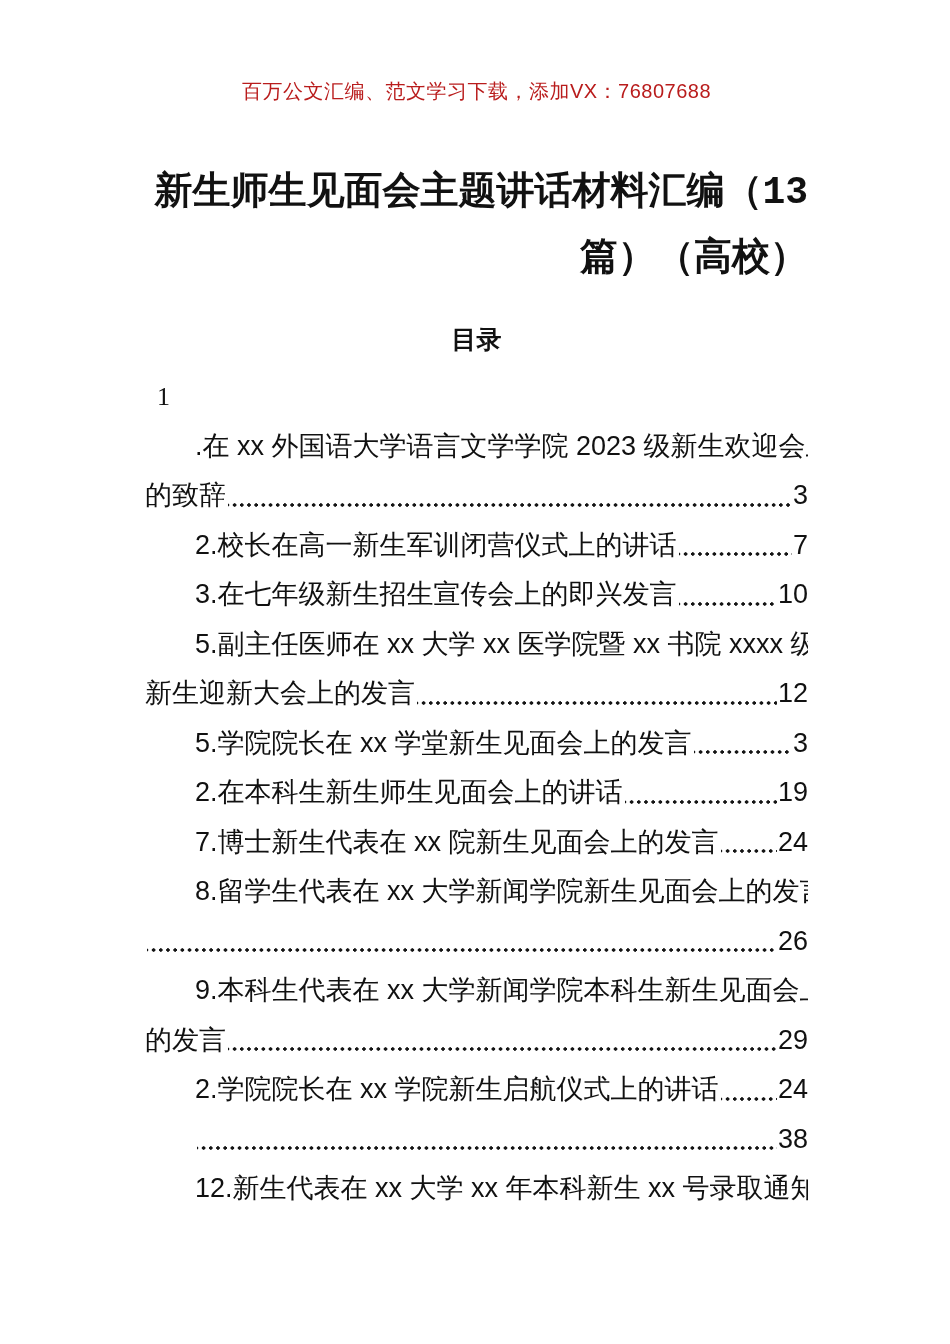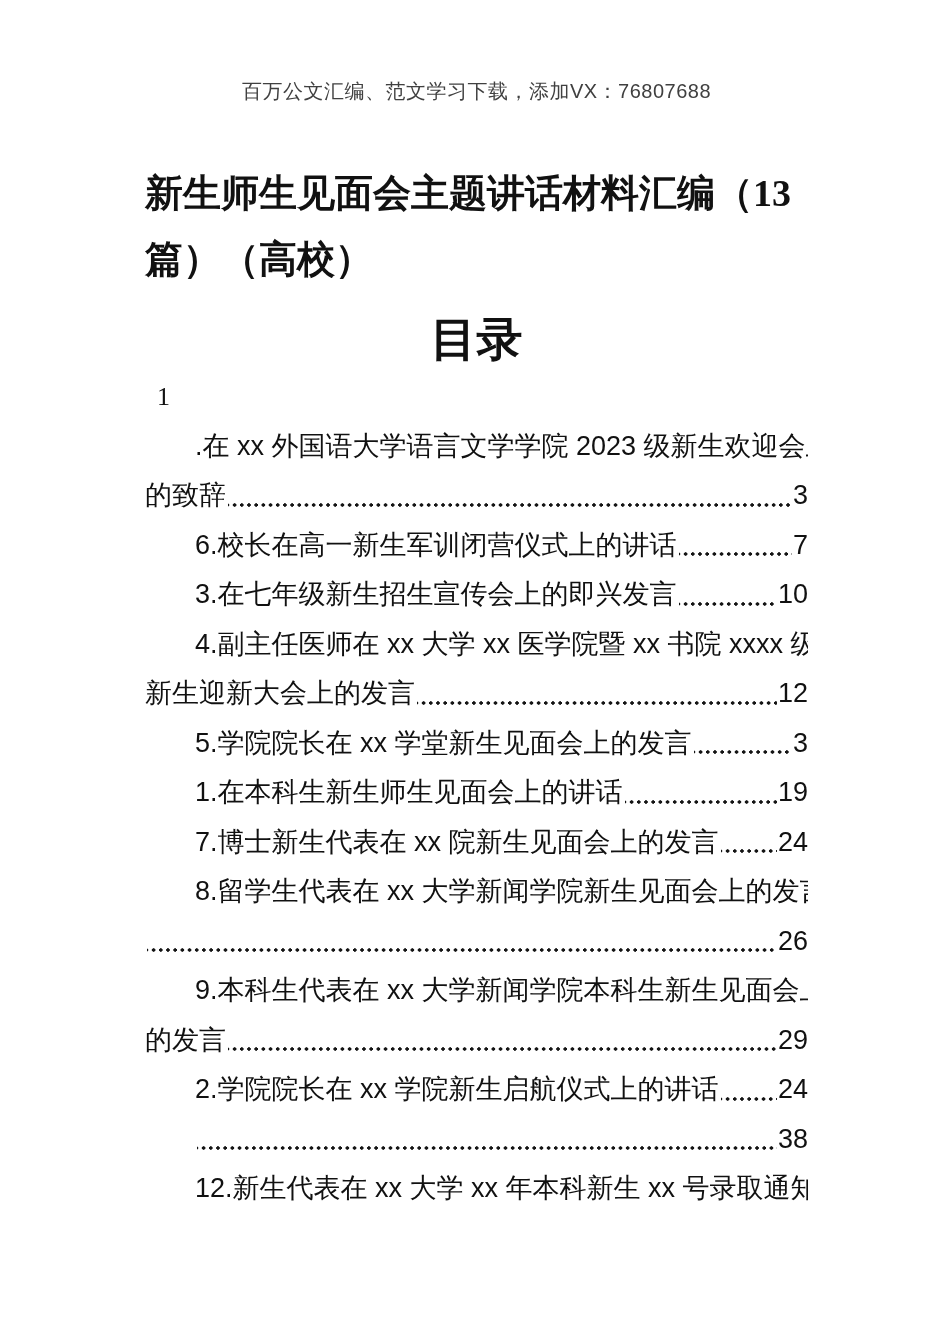--- a/index.html
+++ b/index.html
@@ -12,40 +12,40 @@
   }
   .page {
     box-sizing: border-box;
     width: 950px; height: 1344px;
     padding: 0 142px 0 145px;
     background: #ffffff;
   }
   .notice {
     margin-top: 78px;
     text-align: center;
-    color: #404040;
+    color: #b91c1c;
     font-size: 20px;
     line-height: 26px;
     letter-spacing: 0.5px;
   }
   .doc-title {
     margin-top: 56px;
-    text-align: left;
-    font-family: Liberation Serif, serif;
+    text-align: right;
+    font-family: Liberation Mono, monospace;
     font-weight: 700;
     font-size: 38px;
     line-height: 66px;
   }
   .doc-title .tline { display: block; }
   .toc-heading {
     margin-top: 24px;
     text-align: center;
     font-family: "Liberation Serif", serif;
     font-weight: 700;
-    font-size: 46px;
+    font-size: 25px;
     line-height: 48px;
   }
   .toc-list {
     margin-top: 8px;
     font-size: 27px;
   }
   .toc-line {
     display: flex;
     height: 49.5px;
     line-height: 49.5px;
@@ -80,34 +80,34 @@
 
   <div class="toc-heading">目录</div>
 
   <div class="toc-list">
       <div class="toc-entry">
         <div class="toc-line indent-tiny"><span class="toc-text">1</span></div>
         <div class="toc-line indent-first"><span class="toc-text">.在 xx 外国语大学语言文学学院 2023 级新生欢迎会上</span></div>
         <div class="toc-line"><span class="toc-text">的致辞</span><span class="dot-leader"></span><span class="toc-page">3</span></div>
       </div>
       <div class="toc-entry">
-        <div class="toc-line indent-first"><span class="toc-text">6.校长在高一新生军训闭营仪式上的讲话</span><span class="dot-leader"></span><span class="toc-page">7</span></div>
+        <div class="toc-line indent-first"><span class="toc-text">2.校长在高一新生军训闭营仪式上的讲话</span><span class="dot-leader"></span><span class="toc-page">7</span></div>
       </div>
       <div class="toc-entry">
         <div class="toc-line indent-first"><span class="toc-text">3.在七年级新生招生宣传会上的即兴发言</span><span class="dot-leader"></span><span class="toc-page">10</span></div>
       </div>
       <div class="toc-entry">
-        <div class="toc-line indent-first"><span class="toc-text">4.副主任医师在 xx 大学 xx 医学院暨 xx 书院 xxxx 级</span></div>
+        <div class="toc-line indent-first"><span class="toc-text">5.副主任医师在 xx 大学 xx 医学院暨 xx 书院 xxxx 级</span></div>
         <div class="toc-line"><span class="toc-text">新生迎新大会上的发言</span><span class="dot-leader"></span><span class="toc-page">12</span></div>
       </div>
       <div class="toc-entry">
         <div class="toc-line indent-first"><span class="toc-text">5.学院院长在 xx 学堂新生见面会上的发言</span><span class="dot-leader"></span><span class="toc-page">3</span></div>
       </div>
       <div class="toc-entry">
-        <div class="toc-line indent-first"><span class="toc-text">1.在本科生新生师生见面会上的讲话</span><span class="dot-leader"></span><span class="toc-page">19</span></div>
+        <div class="toc-line indent-first"><span class="toc-text">2.在本科生新生师生见面会上的讲话</span><span class="dot-leader"></span><span class="toc-page">19</span></div>
       </div>
       <div class="toc-entry">
         <div class="toc-line indent-first"><span class="toc-text">7.博士新生代表在 xx 院新生见面会上的发言</span><span class="dot-leader"></span><span class="toc-page">24</span></div>
       </div>
       <div class="toc-entry">
         <div class="toc-line indent-first"><span class="toc-text">8.留学生代表在 xx 大学新闻学院新生见面会上的发言</span></div>
         <div class="toc-line"><span class="toc-text"></span><span class="dot-leader"></span><span class="toc-page">26</span></div>
       </div>
       <div class="toc-entry">
         <div class="toc-line indent-first"><span class="toc-text">9.本科生代表在 xx 大学新闻学院本科生新生见面会上</span></div>

